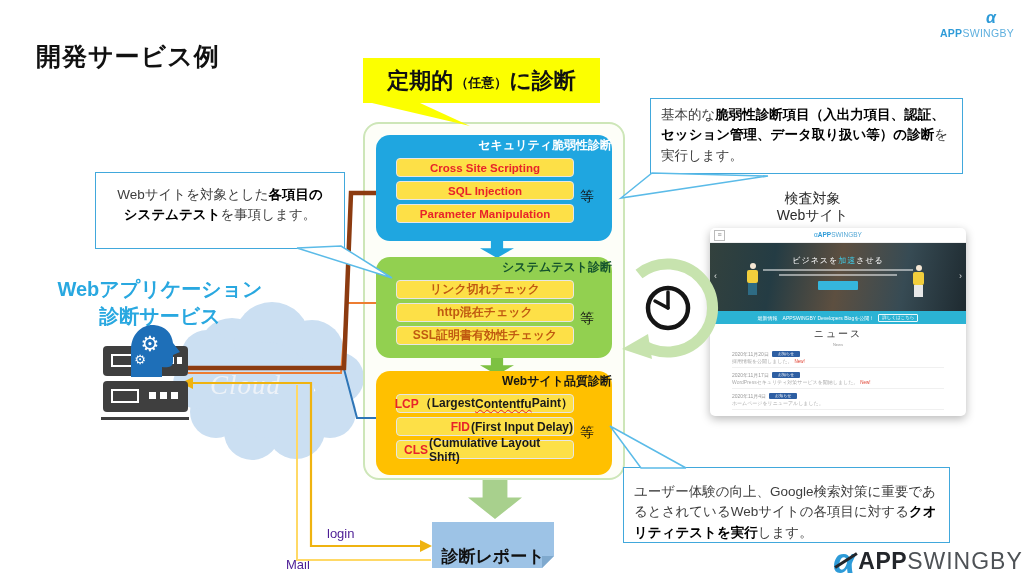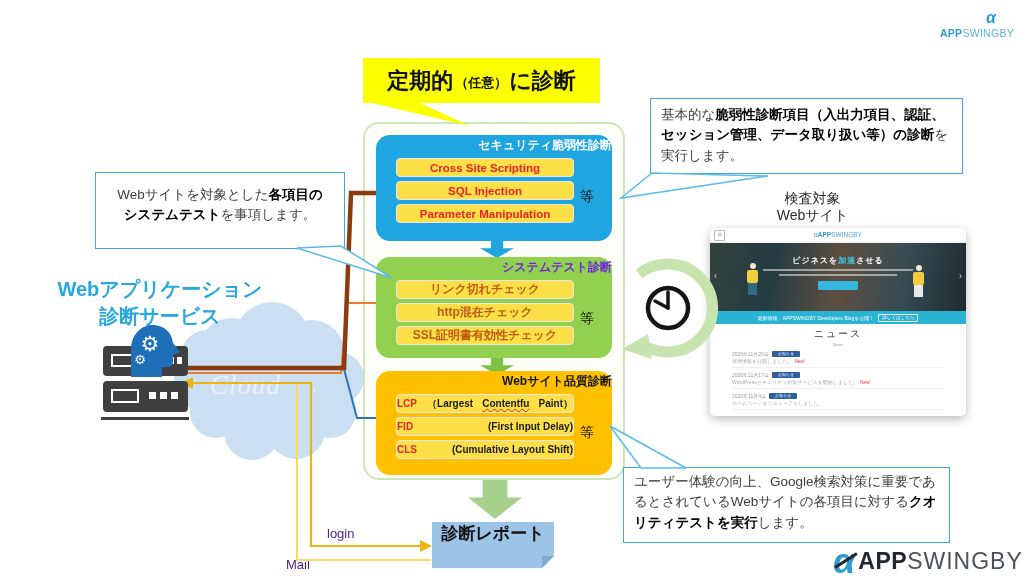--- a/index.html
+++ b/index.html
@@ -24,61 +24,61 @@
   .callout .paren{font-size:13px;margin:4px 2px 0 2px}
 
   
   .container{left:363px;top:122px;width:262px;height:358px;border:2px solid #CDE6B8;border-radius:16px;background:#FDFEF8;box-sizing:border-box}
   .box{position:absolute;left:11px;width:236px;border-radius:14px}
   .box.sec{top:11px;height:106px;background:#1FA6E0}
   .box.sys{top:133px;height:101px;background:#92D050}
   .box.qua{top:247px;height:104px;background:#FFC000}
   .btitle{text-align:right;font-size:12px;font-weight:700;padding-top:2px}
   .sec .btitle{color:#fff}
-  .sys .btitle{color:#6d28d9}
+  .sys .btitle{color:#14532d}
   .qua .btitle{color:#151515}
   .pill{width:178px;height:19px;margin:4px 0 0 20px;background:#fde047;border-radius:4px;display:flex;align-items:center;justify-content:center;font-size:11.5px;font-weight:700;box-sizing:border-box;border:1px solid #e6e6e6}
   .sec .pill{color:#E8232A}
   .sys .pill{color:#C05A11;font-size:12px}
-  .qua .pill{justify-content:space-between;color:#1a1a1a;font-size:10px;font-weight:600}
+  .qua .pill{justify-content:flex-end;padding-left:7px;color:#1a1a1a;font-size:12px;font-weight:600}
   .qua .pill .abbr{color:#E8232A;font-weight:800;margin-right:1px}
   .wavy{text-decoration:underline;text-decoration-style:wavy;text-decoration-color:#E8232A;text-decoration-thickness:1px}
   .etc{position:absolute;left:204px;font-size:14px;color:#111;top:53px}
   .arrow-s{position:absolute;left:115px;width:34px;height:17px;clip-path:polygon(32% 0,68% 0,68% 42%,100% 42%,50% 100%,0 42%,32% 42%)}
   .a1{top:117px;background:#1FA6E0}
   .a2{top:234px;background:#7DC142}
 
   
   .big-arrow{left:468px;top:480px;width:54px;height:39px;background:#A8D08D;clip-path:polygon(27% 0,73% 0,73% 45%,100% 45%,50% 100%,0 45%,27% 45%)}
-  .report{left:432px;top:522px;width:122px;height:46px;background:#9DC3E6;display:flex;align-items:flex-start;justify-content:center;font-size:17px;font-weight:700;color:#111;clip-path:polygon(0 0,100% 0,100% calc(100% - 12px),calc(100% - 12px) 100%,0 100%)}
+  .report{left:432px;top:522px;width:122px;height:46px;background:#9DC3E6;display:flex;align-items:flex-end;justify-content:center;font-size:17px;font-weight:700;color:#111;clip-path:polygon(0 0,100% 0,100% calc(100% - 12px),calc(100% - 12px) 100%,0 100%)}
   .flap{left:542px;top:556px;width:12px;height:12px;background:#7FA9CE;clip-path:polygon(0 0,100% 0,0 100%)}
 
   
   .note{border:1.6px solid #41A8DC;background:#fff;color:#3d3d3d;font-size:13.5px;line-height:1.5;box-sizing:border-box}
   .note b{color:#000;font-weight:700}
   .n1{left:650px;top:98px;width:313px;height:76px;padding:6px 10px}
   .n2{left:95px;top:172px;width:250px;height:77px;padding:12px 6px;text-align:center}
-  .n3{left:623px;top:467px;width:327px;height:76px;padding:4px 10px}
+  .n3{left:623px;top:467px;width:327px;height:76px;padding:14px 10px}
 
   
   .service-title{left:50px;top:276px;width:220px;text-align:center;font-size:20px;font-weight:800;color:#29A8E0;line-height:27px}
   .cloud-label{left:210px;top:370px;font-family:"Liberation Serif","DejaVu Serif",serif;font-style:italic;font-size:27px;color:#EDF2F8;letter-spacing:1px}
 
   
   .inspect{left:745px;top:190px;width:135px;text-align:center;font-size:14px;color:#2b2b2b;line-height:17px}
 
   
   .site{left:710px;top:228px;width:256px;height:188px;background:#fff;border-radius:5px;box-shadow:0 3px 10px rgba(0,0,0,.28);overflow:hidden}
   .site-head{height:14px;border-bottom:1px solid #eee;position:relative}
   .burger{position:absolute;left:4px;top:2px;width:9px;height:9px;border:1px solid #bbb;color:#888;font-size:7px;line-height:8px;text-align:center}
   .site-logo{text-align:center;font-size:6.5px;line-height:14px;color:#2E9BD8}
   .site-logo .b{font-weight:800}
   .site-logo .l{color:#55A8D6}
   .hero{height:68px;position:relative;background:linear-gradient(100deg,#33413d 0%,#243c44 25%,#5d4f40 50%,#374b54 75%,#1e2a30 100%)}
-  .hero-title{text-align:center;padding-top:12px;font-size:8px;font-weight:700;color:#fff;letter-spacing:1px}
+  .hero-title{text-align:center;padding-top:12px;font-size:8px;font-weight:400;color:#fff;letter-spacing:1px}
   .hero-title .hl{color:#3ED2F0}
   .hero-bar{height:2px;background:rgba(255,255,255,.5);margin:3px auto 0}
   .hb1{width:150px}.hb2{width:118px}
   .hero-btn{width:40px;height:9px;background:#35B6DC;margin:5px auto 0;border-radius:1px}
   .chev{position:absolute;top:28px;color:rgba(255,255,255,.85);font-size:9px}
   .cl{left:4px}.cr{right:4px}
   .person{position:absolute;width:11px;height:34px}
   .p1{left:37px;top:20px}.p2{right:42px;top:22px}
   .person .head{width:6px;height:6px;background:#F6E7D4;border-radius:50%;margin:0 auto}
   .person .body{width:11px;height:13px;background:#F2CE3C;border-radius:2px;margin-top:1px}
@@ -122,20 +122,21 @@
       <circle cx="330" cy="412" r="26"></circle>
         <circle cx="296" cy="430" r="29"></circle>
       <circle cx="252" cy="432" r="28"></circle>
         <circle cx="216" cy="412" r="26"></circle>
       <circle cx="198" cy="384" r="25"></circle>
         <circle cx="207" cy="356" r="26"></circle>
       <circle cx="266" cy="390" r="48"></circle>
     </g>
   </svg>
 
+  <div class="abs title">開発サービス例</div>
 
   <div class="abs brand-top">
     <span class="bt-mark">α</span>
     <span class="bt-txt"><span class="b">APP</span><span class="l">SWINGBY</span></span>
   </div>
 
   <div class="abs callout">
     <span class="main">定期的</span>
     <span class="paren">（任意）</span>
     <span class="rest">に診断</span>

